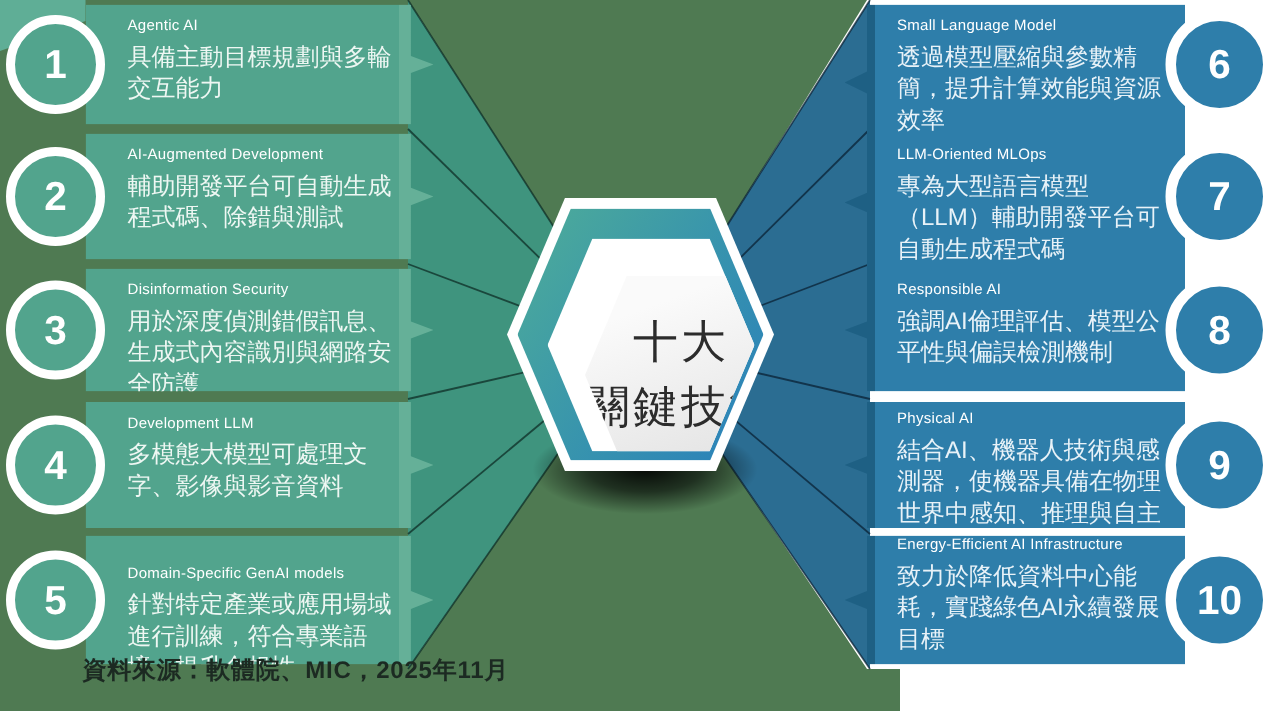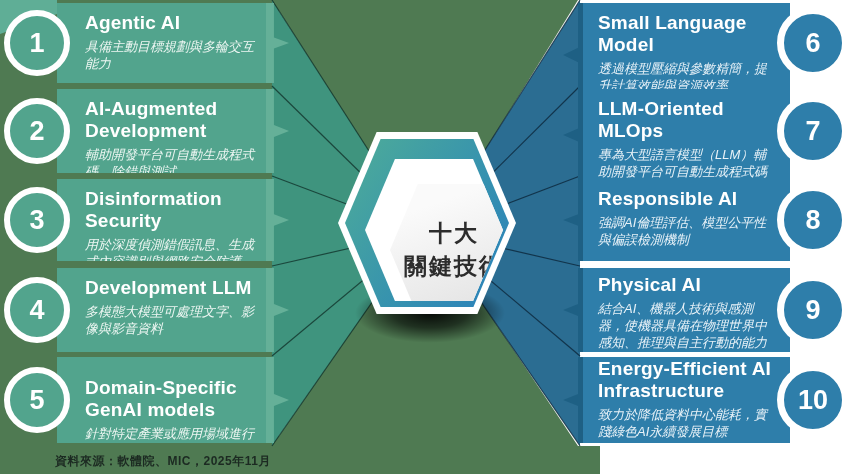--- a/index.html
+++ b/index.html
@@ -16,52 +16,52 @@
     background:linear-gradient(90deg,#52a48d 0%,#52a48d 90%,#65b098 90%);
     clip-path:polygon(0 0,93.5% 0,93.5% 43%,100% 50%,93.5% 57%,93.5% 100%,0 100%);
     padding:9px 25px 4px 28px;
   }
   .card.right{
     left:563px;width:227px;
     background:linear-gradient(90deg,#1e6084 0%,#1e6084 9%,#2e7eaa 9%);
     clip-path:polygon(100% 0,6.6% 0,6.6% 43%,0 50%,6.6% 57%,6.6% 100%,100% 100%);
     padding:9px 12px 4px 35px;
   }
-  .card .title{font-size:19px;font-weight:bold;line-height:1.15;margin:0 0 4px 0;letter-spacing:.2px;}
-  .card .desc{font-size:13px;line-height:1.32;color:#eef7f3;margin:0;font-style:italic;}
+  .card .title{font-size:10px;font-weight:normal;line-height:1.15;margin:0 0 4px 0;letter-spacing:.2px;}
+  .card .desc{font-size:16px;line-height:1.32;color:#eef7f3;margin:0;}
   .card.right .desc{color:#e8f2f8;}
 
   
   .badge{
     position:absolute;z-index:5;border-radius:50%;
     display:flex;align-items:center;justify-content:center;
     color:#fff;font-weight:bold;font-size:27px;
   }
   .badge.left{width:54px;height:54px;border:6px solid #fff;background:#52a48d;left:4px;}
   .badge.right{width:58px;height:58px;border:7px solid #fff;background:#2e7eaa;left:777px;}
 
   
   .hex{clip-path:polygon(21.7% 0,78.3% 0,100% 50%,78.3% 100%,21.7% 100%,0 50%);}
   #hex-outer{position:absolute;left:338px;top:132px;width:178px;height:182px;background:#ffffff;z-index:4;}
   #hex-ring{position:absolute;left:7px;top:7px;width:164px;height:168px;
     background:linear-gradient(125deg,#4aa89c 10%,#3793ae 55%,#2d84b8 90%);}
   #hex-gap{position:absolute;left:20px;top:20px;width:138px;height:142px;background:#ffffff;}
   #hex-inner{position:absolute;left:25px;top:25px;width:128px;height:132px;
     background:linear-gradient(160deg,#fafafa 20%,#e2e2e2 95%);
     display:flex;flex-direction:column;align-items:center;justify-content:center;}
-  #hex-inner .hex-line{font-size:23px;font-weight:bold;color:#2c2c2c;line-height:1.45;letter-spacing:2px;}
+  #hex-inner .hex-line{font-size:30px;font-weight:normal;color:#2c2c2c;line-height:1.45;letter-spacing:2px;}
   #hex-shadow{
     position:absolute;left:352px;top:282px;width:156px;height:62px;z-index:3;
     background:radial-gradient(ellipse at center,rgba(0,0,0,0.92) 0%,rgba(0,0,0,0.6) 34%,rgba(0,0,0,0) 68%);
   }
 
   
   #source{
-    position:absolute;left:55px;top:453px;z-index:6;
-    font-size:12px;font-weight:bold;color:#1c2a22;letter-spacing:.5px;
+    position:absolute;left:55px;top:437px;z-index:6;
+    font-size:16px;font-weight:bold;color:#1c2a22;letter-spacing:.5px;
   }
 </style>
 </head>
 <body>
 
 <div id="canvas">
 
   <svg id="bg" width="851" height="474" viewBox="0 0 851 474" aria-hidden="true">
     <rect x="0" y="0" width="851" height="474" fill="#ffffff"></rect>
 

